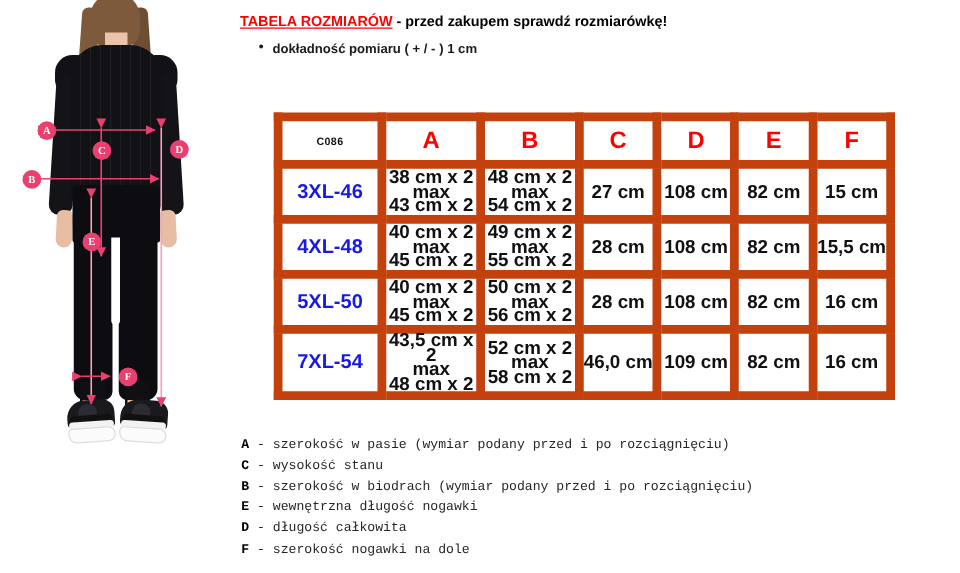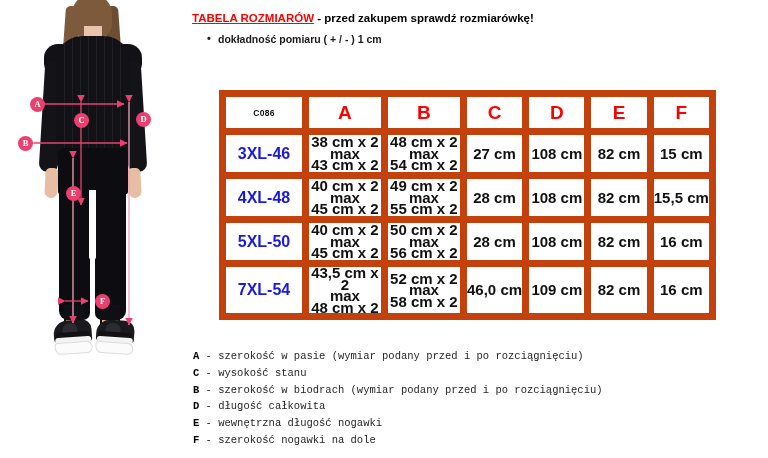--- a/index.html
+++ b/index.html
@@ -301,24 +301,24 @@
       <div class="legend-row">
         <span class="k">A</span><span> - szerokość w pasie (wymiar podany przed i po rozciągnięciu)</span>
       </div>
       <div class="legend-row">
         <span class="k">C</span><span> - wysokość stanu</span>
       </div>
       <div class="legend-row">
         <span class="k">B</span><span> - szerokość w biodrach (wymiar podany przed i po rozciągnięciu)</span>
       </div>
       <div class="legend-row">
+        <span class="k">E</span><span> - wewnętrzna długość nogawki</span>
+      </div>
+      <div class="legend-row">
         <span class="k">D</span><span> - długość całkowita</span>
-      </div>
-      <div class="legend-row">
-        <span class="k">E</span><span> - wewnętrzna długość nogawki</span>
       </div>
       <div class="legend-row">
         <span class="k">F</span><span> - szerokość nogawki na dole</span>
       </div>
     </div>
 
   </div>
 </div>
 
 </body></html>

